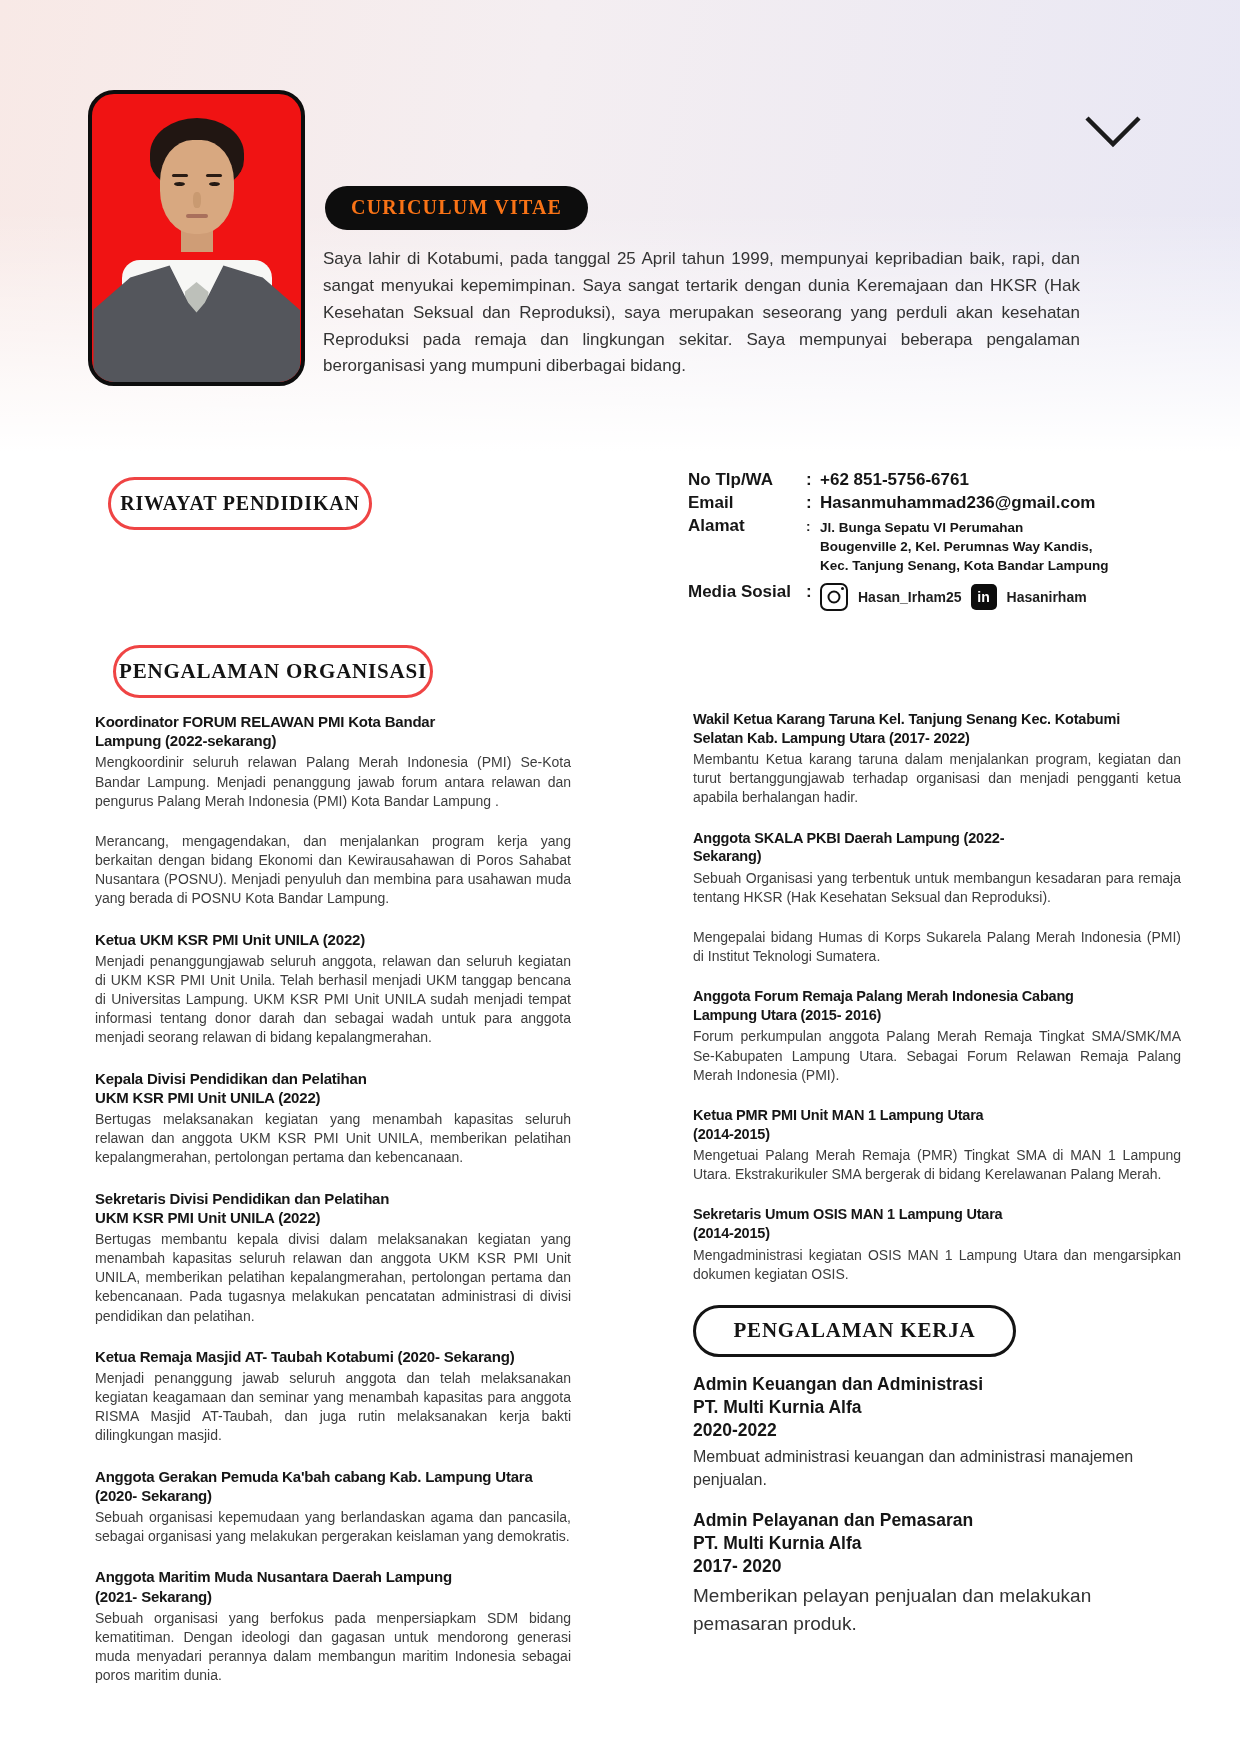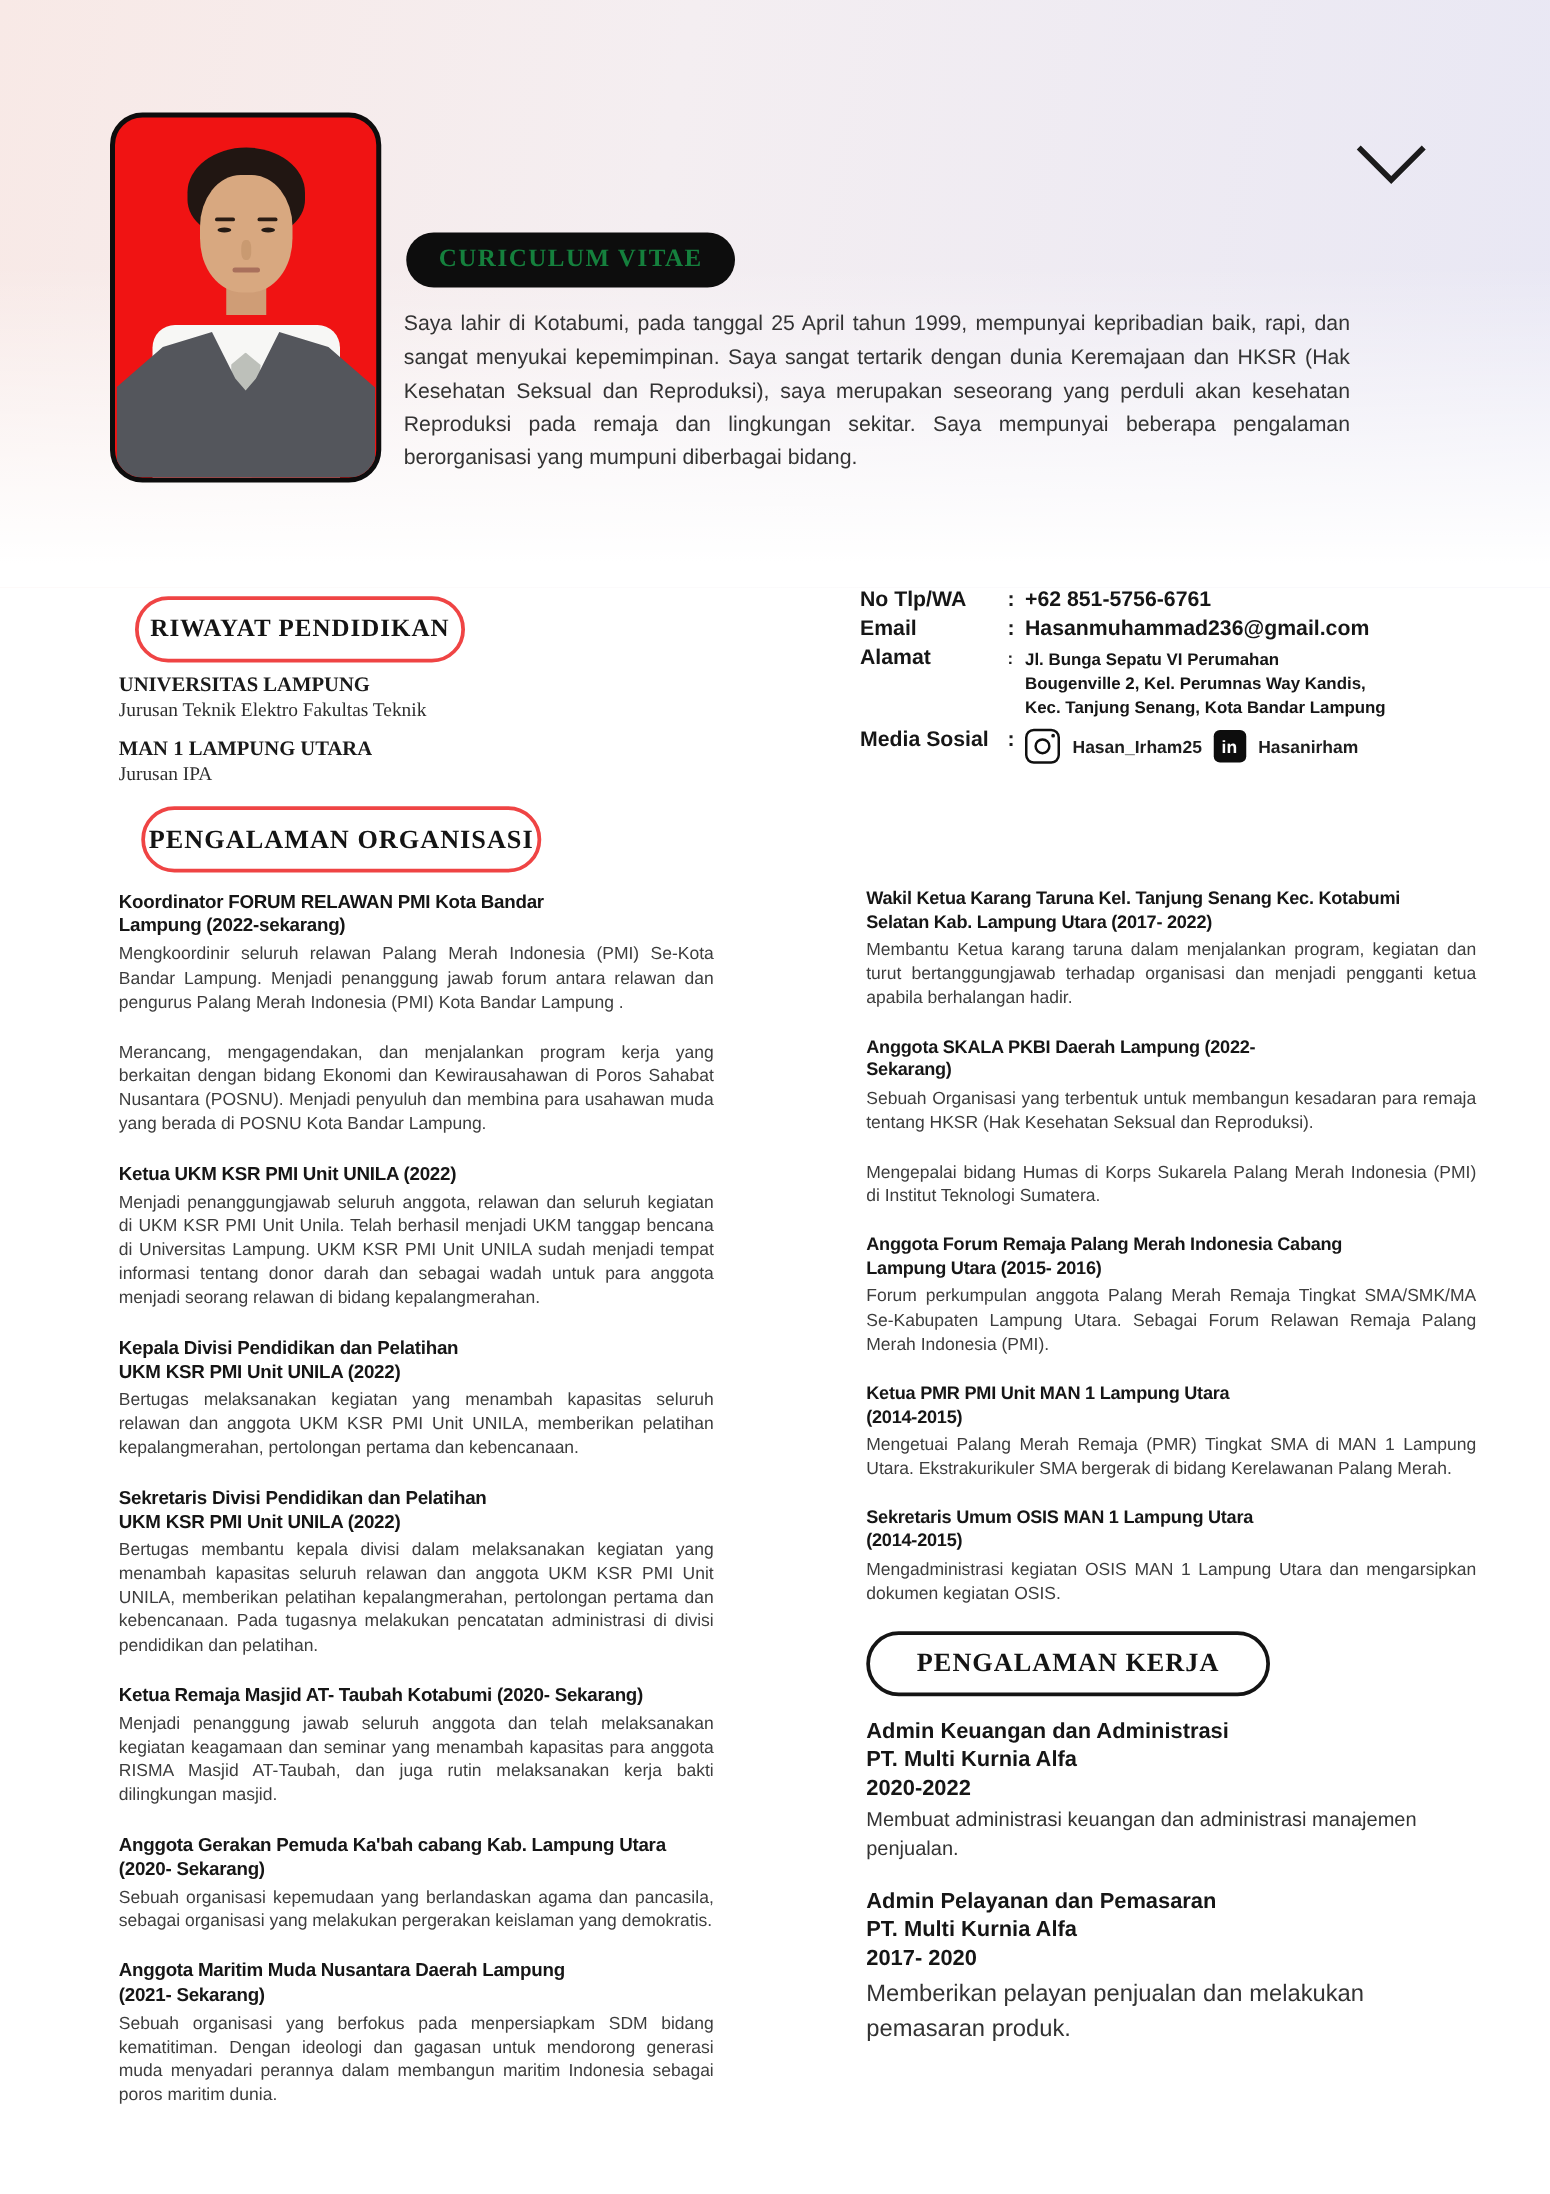--- a/index.html
+++ b/index.html
@@ -39,21 +39,21 @@
     clip-path:polygon(0 40%, 18% 13%, 37% 3%, 46% 34%, 50% 42%, 54% 34%, 63% 3%, 82% 13%, 100% 40%, 100% 100%, 0 100%);}
   
   .name{
     position:absolute; left:323px; top:96px;
     font-family:"Liberation Serif","DejaVu Serif",serif; font-weight:bold;
     font-size:47px; letter-spacing:1px; color:#141414;
   }
   .chevron{position:absolute; left:1083px; top:112px; width:60px; height:40px;}
   .badge{
     position:absolute; left:325px; top:186px; display:inline-block;
-    background:var(--badge-bg,#0d0d0d); color:#15803d; border-radius:26px;
+    background:var(--badge-bg,#0d0d0d); color:#f97316; border-radius:26px;
     padding:10px 26px 11px 26px;
     font-family:"Liberation Serif","DejaVu Serif",serif; font-weight:bold;
     font-size:20px; letter-spacing:1.2px;
   }
   .intro{
     position:absolute; left:323px; top:246px; width:757px;
     font-size:17px; line-height:1.58; text-align:justify; color:#333333;
   }
   
   .contact{position:absolute; left:688px; top:470px; width:470px;}
@@ -161,26 +161,20 @@
         </span>
         <span class="handle">
           <span class="li">in</span>
           <span>Hasanirham</span>
         </span>
       </span>
     </div>
   </div>
 
   <div class="section-pill edu-pill">RIWAYAT PENDIDIKAN</div>
-  <div class="edu-items">
-    <div class="edu-school">UNIVERSITAS LAMPUNG</div>
-    <div class="edu-detail">Jurusan Teknik Elektro Fakultas Teknik</div>
-    <div class="edu-school">MAN 1 LAMPUNG UTARA</div>
-    <div class="edu-detail">Jurusan IPA</div>
-  </div>
 
   <div class="section-pill org-pill">PENGALAMAN ORGANISASI</div>
 
   <div class="col-left">
     <div class="entry">
       <div class="entry-title">Koordinator FORUM RELAWAN PMI Kota Bandar
 Lampung (2022-sekarang)</div>
       <div class="entry-desc">Mengkoordinir seluruh relawan Palang Merah Indonesia (PMI) Se-Kota Bandar Lampung. Menjadi penanggung jawab forum antara relawan dan pengurus Palang Merah Indonesia (PMI) Kota Bandar Lampung .</div>
     </div>
     <div class="entry">

